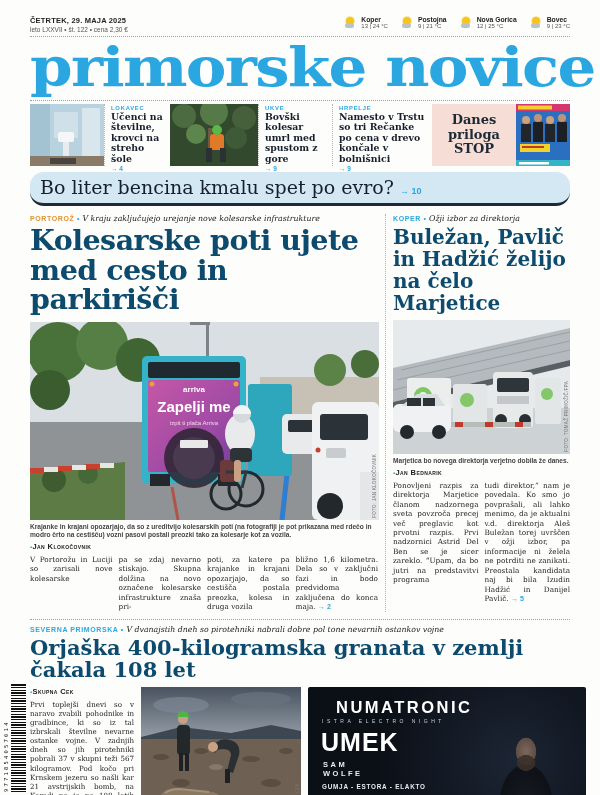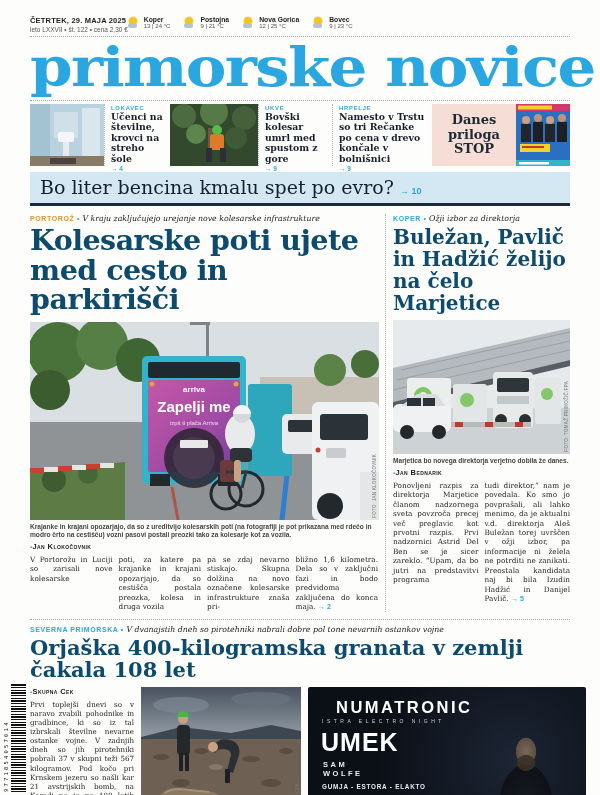--- a/index.html
+++ b/index.html
@@ -5,21 +5,21 @@
   * { margin:0; padding:0; box-sizing:border-box; }
   html,body { background:#e8e8e8; }
   .page {
     position:relative; width:600px; height:795px; margin:0 auto;
     background:#fdfdfc; overflow:hidden;
     font-family:"Liberation Sans", sans-serif; color:#1c1c1c;
   }
   .content { position:absolute; left:30px; top:16px; width:540px; }
 
   
-  .top-row { display:flex; align-items:flex-start;
+  .top-row { display:flex; justify-content:space-between; align-items:flex-start;
     border-bottom:1px dotted #9aa0a6; padding-bottom:3px; }
   .date-line { font-size:7.5px; font-weight:bold; letter-spacing:.2px; color:#222; }
   .issue-line { font-size:6.5px; color:#555; margin-top:1px; }
   .weather { display:flex; gap:14px; }
   .w-item { display:flex; gap:4px; align-items:center; }
   .w-ico { position:relative; width:12px; height:11px; }
   .w-sun { position:absolute; left:1px; top:0; width:8px; height:8px; border-radius:50%;
     background:#f5c51d; box-shadow:0 0 0 1px rgba(245,197,29,.35); }
   .w-cloud { position:absolute; left:0; bottom:0; width:9px; height:5px; border-radius:3px;
     background:#b9c3cc; }
@@ -41,21 +41,21 @@
   .t-title { font-family:"DejaVu Serif", serif; font-weight:bold; font-size:9.3px;
     line-height:1.12; color:#17202a; margin-top:1px; }
   .t-page { font-size:6.5px; font-weight:bold; color:#2aa7e0; margin-top:1px; }
   .promo { flex:none; width:84px; background:#f6ddd5; display:flex; flex-direction:column;
     align-items:center; justify-content:center; text-align:center; }
   .promo div { font-family:"DejaVu Serif", serif; font-weight:bold; font-size:13px;
     line-height:1.15; color:#1d2a36; }
 
   
   .banner { margin-top:6px; background:#d4e8f4; border-bottom:3px solid #1d2b38;
-    padding:4px 10px 5px 10px; display:flex; align-items:baseline; gap:6px; }
+    padding:4px 10px 5px 10px; display:flex; align-items:baseline; gap:6px;border-radius:14px; }
   .banner-title { font-family:"DejaVu Serif", serif; font-size:19px; color:#15202b; }
   .jump { color:#2aa7e0; font-weight:bold; font-family:"Liberation Sans", sans-serif; }
   .banner .jump { font-size:9px; }
 
   
   .kicker { font-size:7px; margin-bottom:3px; white-space:nowrap; overflow:hidden; }
   .k-label { font-weight:bold; letter-spacing:.6px; color:#2aa7e0; }
   .k-label.orange { color:#df932f; }
   .k-label::after { content:" \2022  "; color:#2aa7e0; }
   .k-text { font-family:"DejaVu Serif", serif; font-style:italic; font-size:7.8px; color:#222; }
@@ -330,22 +330,22 @@
               </linearGradient>
             </defs>
           </svg>
           <div class="photo-credit">FOTO: JAN KLOKOČOVNIK</div>
         </div>
 
         <div class="caption">Krajanke in krajani opozarjajo, da so z ureditvijo kolesarskih poti (na fotografiji je pot prikazana med rdečo in modro črto na cestišču) vozni pasovi postali preozki tako za kolesarje kot za vozila.</div>
         <div class="byline">Jan Klokočovnik</div>
         <div class="cols">
           <div class="col">V Portorožu in Luciji so zarisali nove kolesarske</div>
+          <div class="col">pa se zdaj nevarno stiskajo. Skupna dolžina na novo označene kolesarske infrastrukture znaša pri-</div>
           <div class="col">poti, za katere pa krajanke in krajani opozarjajo, da so cestišča postala preozka, kolesa in druga vozila</div>
-          <div class="col">pa se zdaj nevarno stiskajo. Skupna dolžina na novo označene kolesarske infrastrukture znaša pri-</div>
           <div class="col"><span>bližno 1,6 kilometra. Dela so v zaključni fazi in bodo predvidoma zaključena do konca maja.</span> <span class="jump">→ 2</span></div>
         </div>
       </div>
 
       <div class="main-right">
         <div class="kicker">
           <span class="k-label">KOPER</span><span class="k-text">Ožji izbor za direktorja</span>
         </div>
         <div class="headline h-side">Buležan, Pavlič in Hadžić želijo na čelo Marjetice</div>
 

